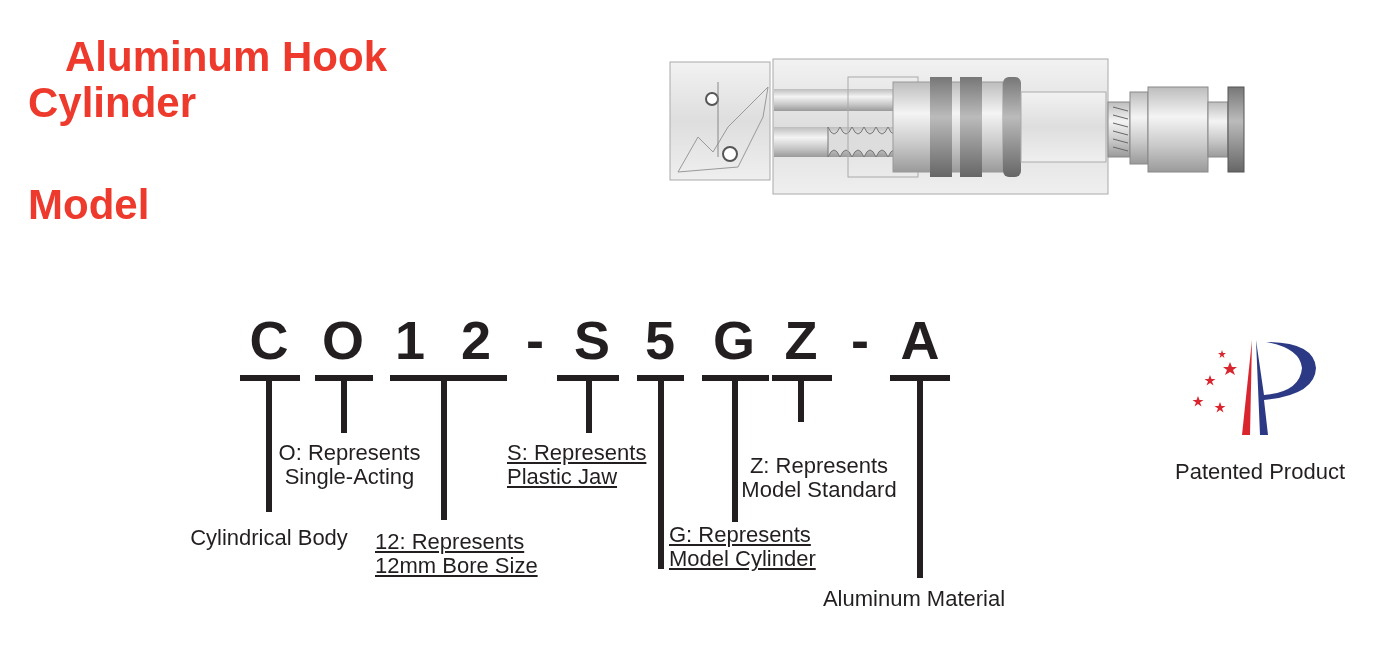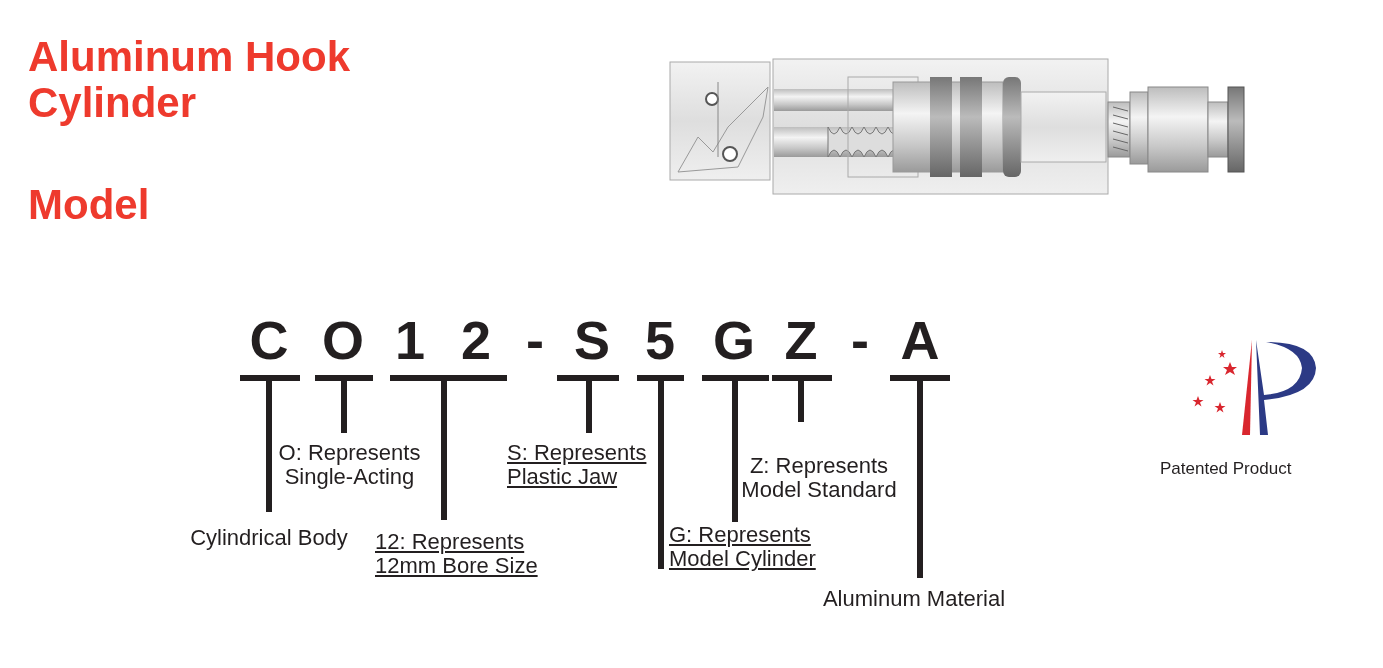--- a/index.html
+++ b/index.html
@@ -9,27 +9,27 @@
            font-weight:bold; font-size:42px; color:#ee3a2d; line-height:46px; margin:0; }
   .product { position:absolute; left:668px; top:57px; width:680px; height:140px; }
   .code-char { position:absolute; top:312px; width:60px; text-align:center;
                font-family:"Liberation Sans", sans-serif; font-weight:bold; font-size:54px;
                line-height:56px; color:#231f20; }
   .bar { position:absolute; background:#231f20; }
   .label { position:absolute; font-family:"Liberation Sans", sans-serif; font-size:22px;
            line-height:24px; color:#231f20; text-align:center; white-space:nowrap; }
   .label.left { text-align:left;text-decoration:underline; }
   .patent { position:absolute; left:1190px; top:340px; width:140px; height:100px; }
-  .patent-text { position:absolute; left:1160px; top:459px; width:200px; text-align:left;
-                 font-family:"Liberation Sans", sans-serif; font-size:17px; color:#231f20; }
+  .patent-text { position:absolute; left:1160px; top:459px; width:200px; text-align:center;
+                 font-family:"Liberation Sans", sans-serif; font-size:22px; color:#231f20; }
 </style>
 </head>
 <body>
 
-<div class="title" style="top:34px;">Aluminum Hook</div>
+<div class="title" style="top:34px;margin-left:37px;">Aluminum Hook</div>
 <div class="title" style="top:80px;">Cylinder</div>
 <div class="title" style="top:182px;">Model</div>
 
 <svg class="product" viewBox="0 0 680 140">
   <defs>
     <linearGradient id="body" x1="0" y1="0" x2="0" y2="1">
       <stop offset="0" stop-color="#f2f2f2"></stop>
         <stop offset="0.5" stop-color="#dedede"></stop>
         <stop offset="1" stop-color="#efefef"></stop>
     </linearGradient>

